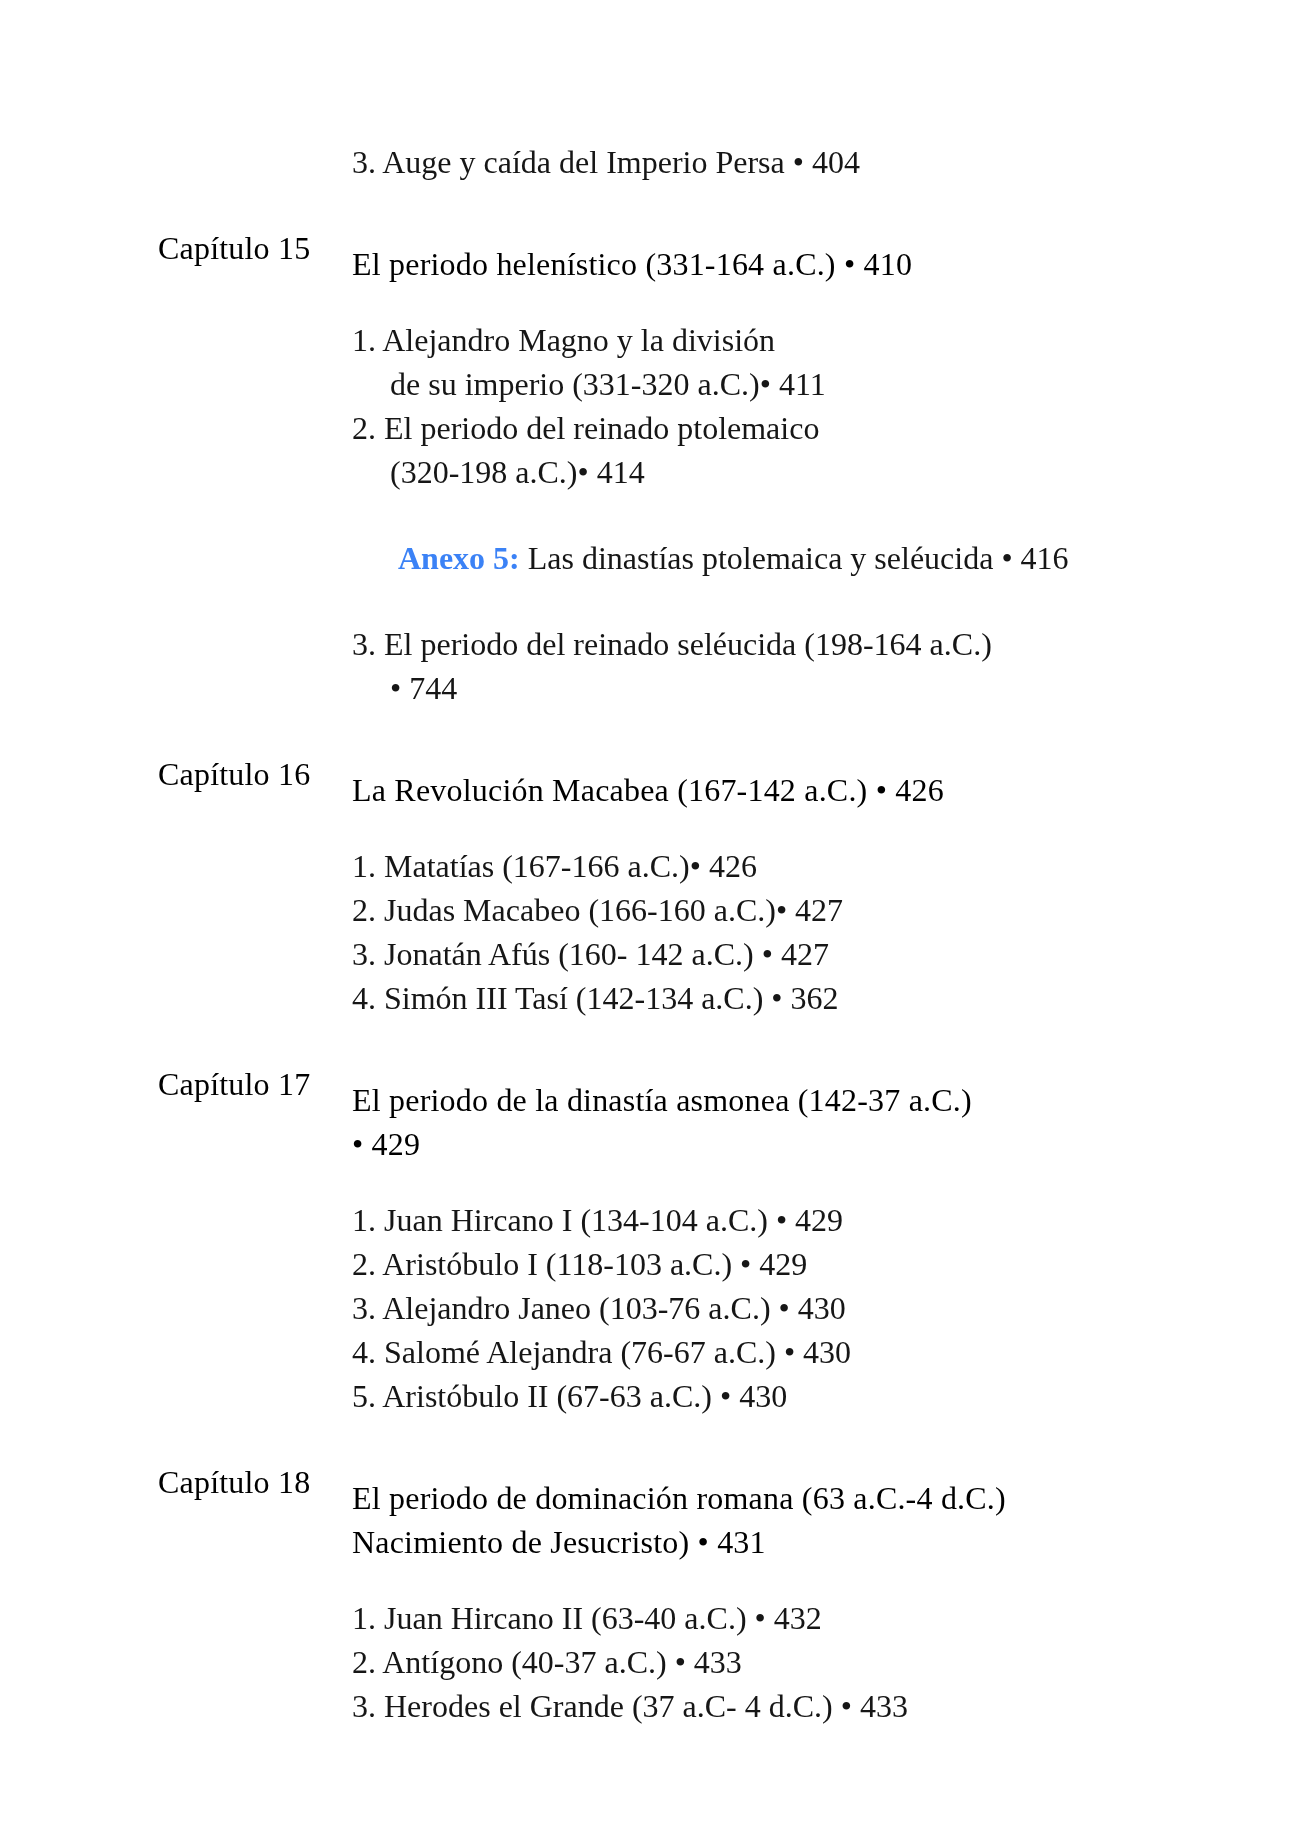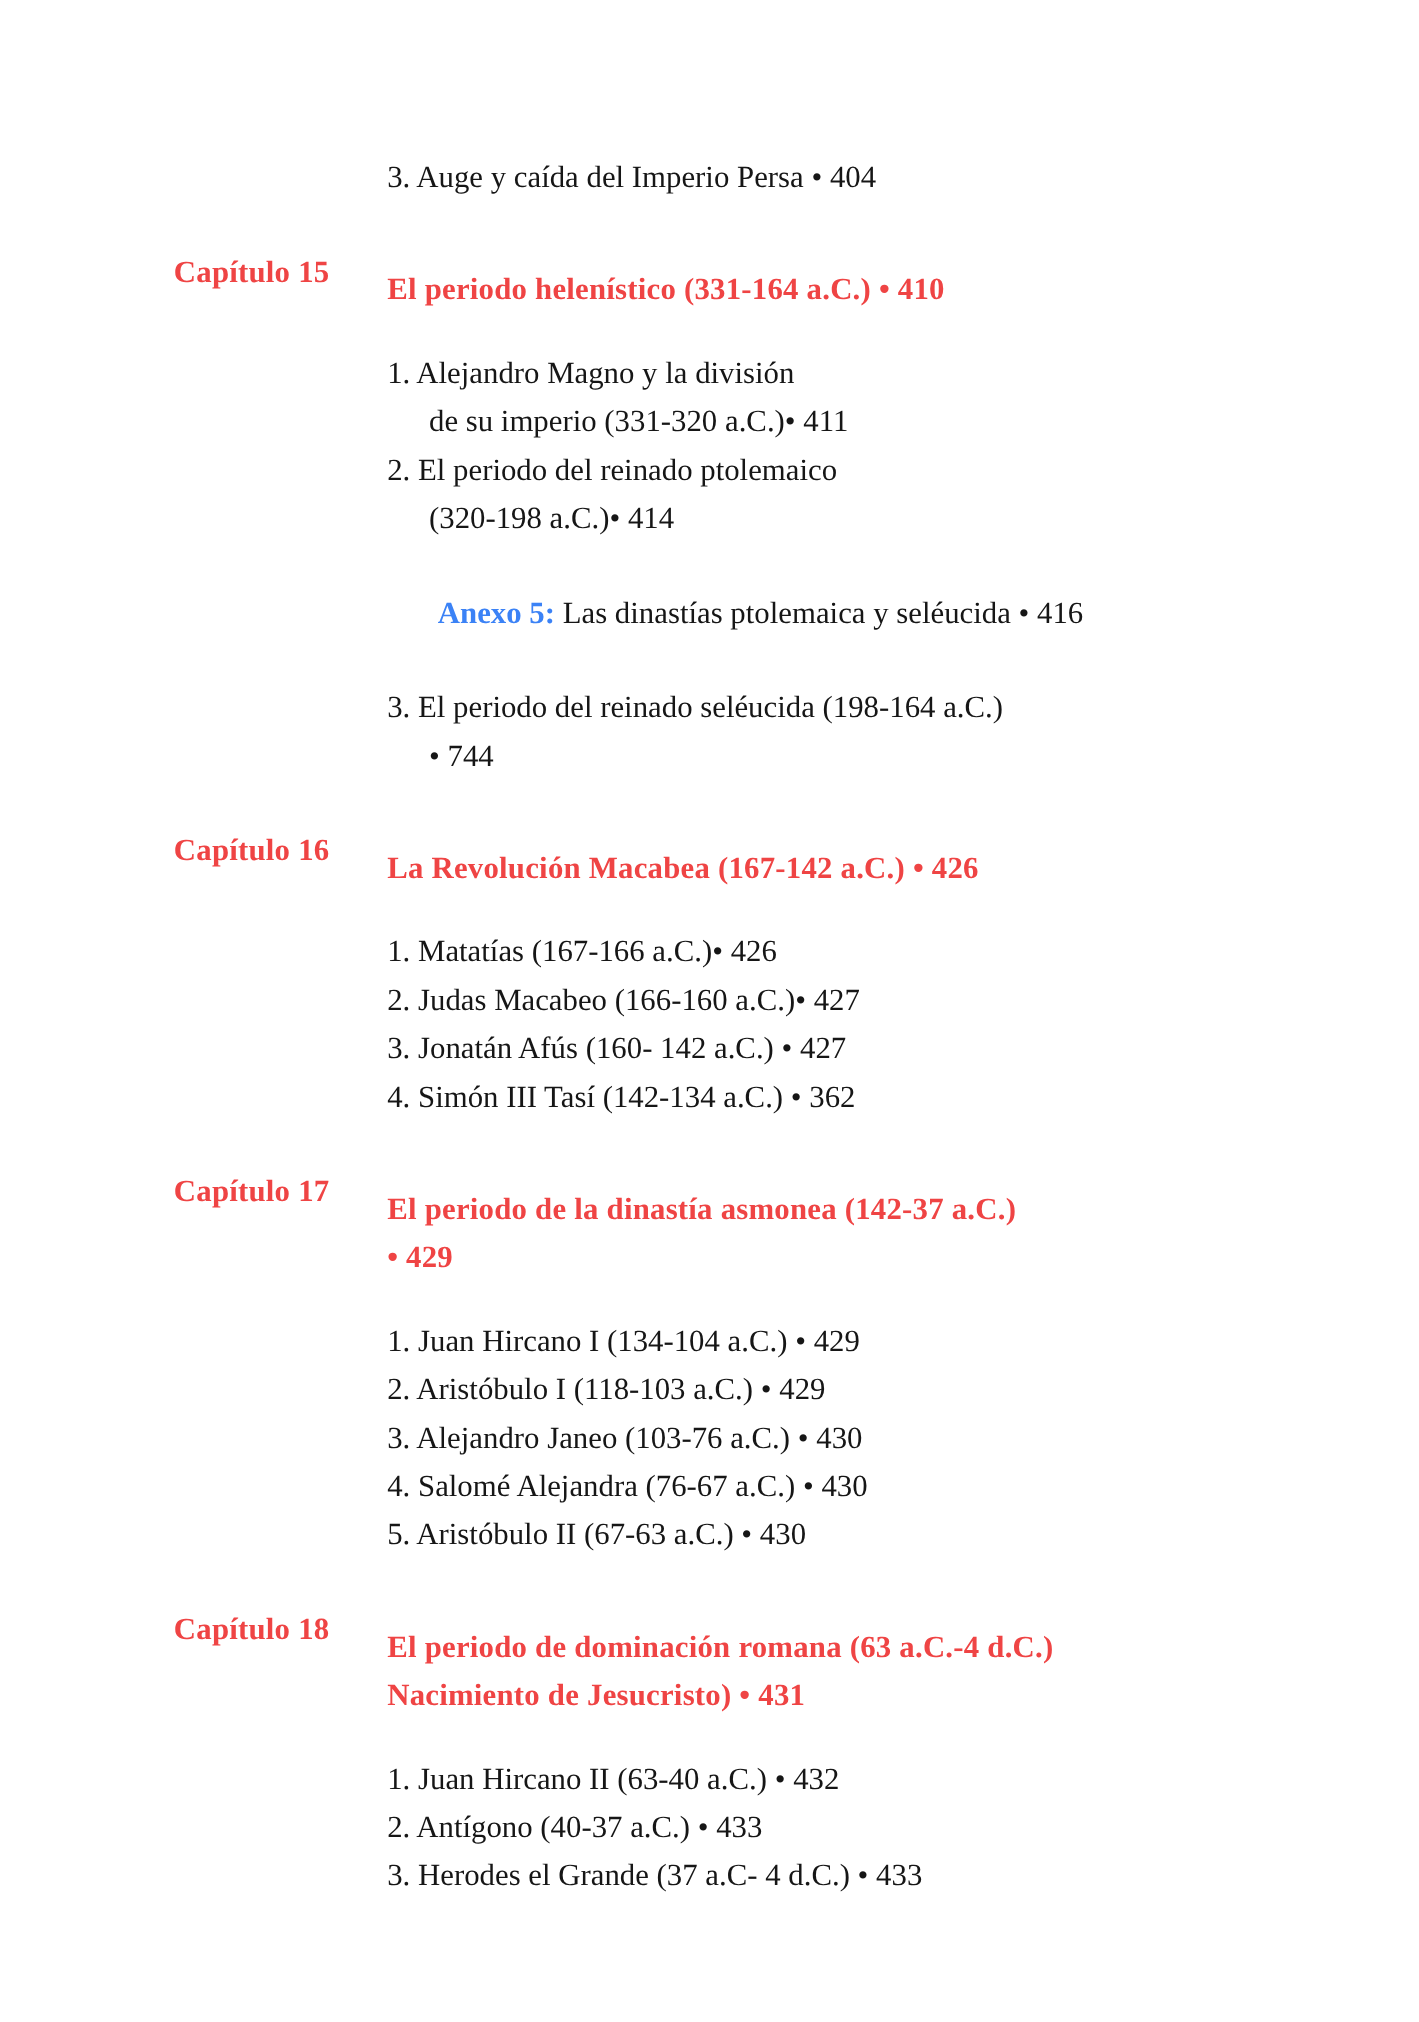--- a/index.html
+++ b/index.html
@@ -10,34 +10,34 @@
   .page {
     position: relative;
     width: 1290px;
     height: 1838px;
     background: #ffffff;
     overflow: hidden;
   }
   .toc {
     padding: 140px 50px 0 158px;
     font-family: "Liberation Serif", "DejaVu Serif", serif;
-    font-size: 28px;
+    font-size: 32px;
     line-height: 44px;
     color: #161616;
   }
   .entry { margin-top: 0; }
   .gap-none  { margin-top: 0; }
   .gap-small { margin-top: 32px; }
   .gap-large { margin-top: 42px; }
 
   
   .chapter {
     display: flex;
-    font-weight: 700;
-    color: #ef4444;
+    font-weight: 400;
+    color: #000000;
     letter-spacing: 0.2px;
   }
   .ch-label { flex: 0 0 194px; white-space: nowrap; }
   .ch-title { flex: 1 1 auto; margin-top: 16px; }
 
   
   .item .line       { padding-left: 232px; }
   .item .line-first { padding-left: 194px; }
 
   

